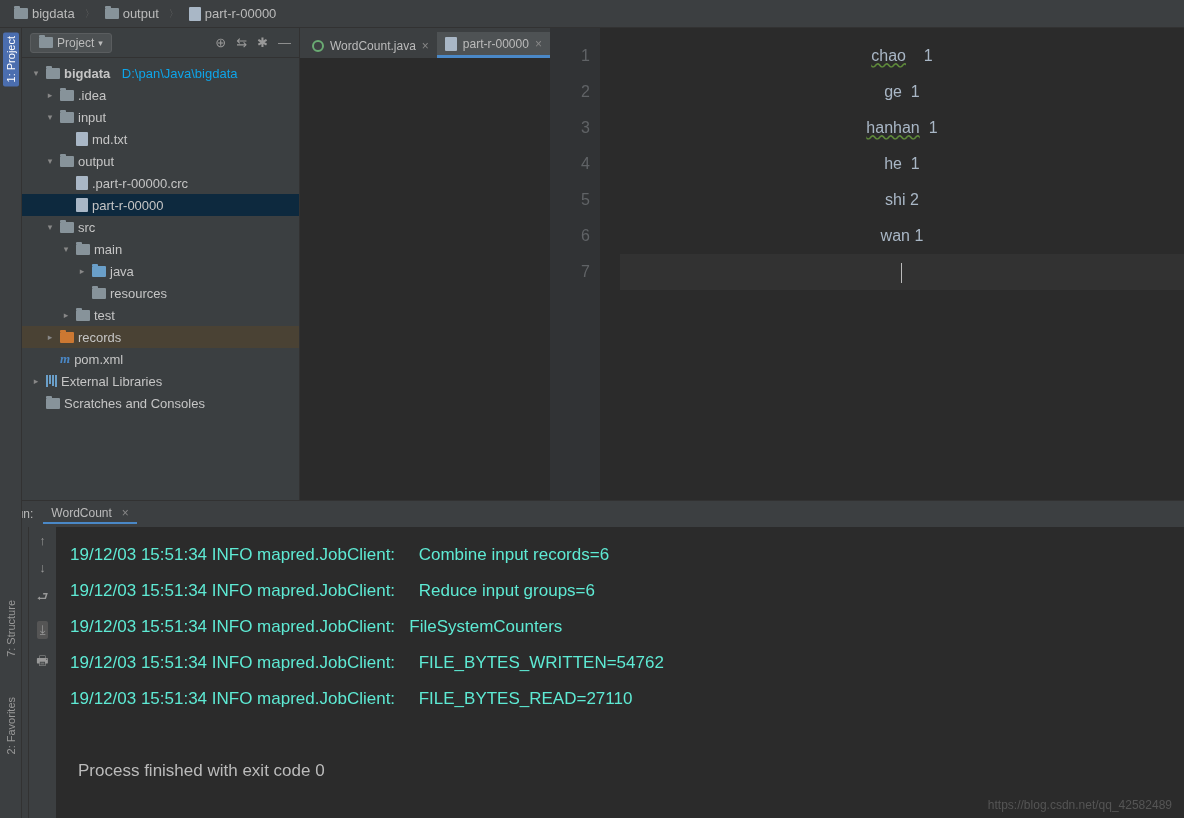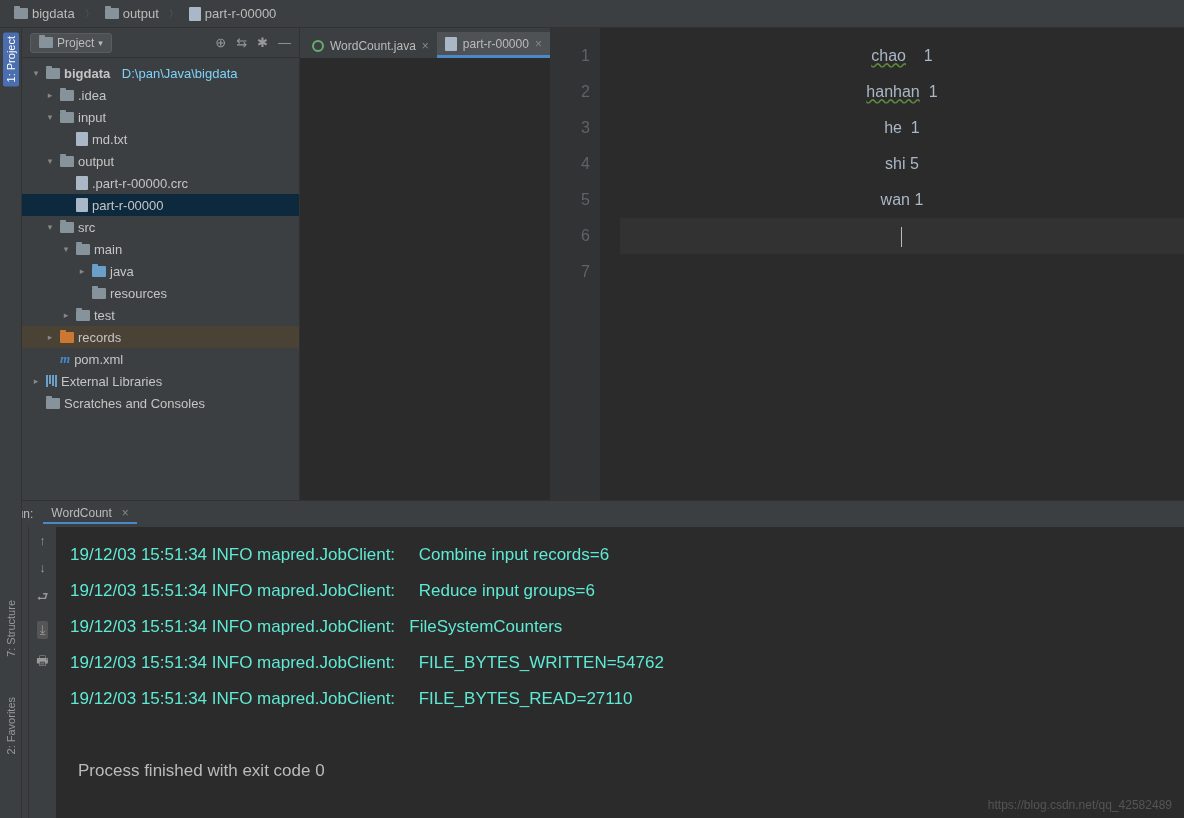--- a/index.html
+++ b/index.html
@@ -21,21 +21,21 @@
 .projectpane { width:278px; background:#3b3f41; border-right:1px solid #323232; display:flex; flex-direction:column; }
 .projhead { height:30px; display:flex; align-items:center; padding:0 8px; border-bottom:1px solid #323232; gap:6px; }
 .projhead .drop { display:flex; align-items:center; gap:4px; background:#4c5052; border:1px solid #5a5d5f; border-radius:3px; padding:2px 8px; font-size:12px; }
 .projhead .tools { margin-left:auto; display:flex; gap:10px; color:#999; font-size:13px; }
 .tree { flex:1; overflow:auto; padding:4px 0; }
 .tree .node { display:flex; align-items:center; height:22px; padding-left:8px; gap:4px; cursor:pointer; white-space:nowrap; }
 .tree .node.selected { background:#0d293e; }
 .tree .node.tgt { background:#4a4234; }
 .tree .arrow { width:12px; font-size:9px; color:#888; display:inline-block; text-align:center; }
 .tree .lbl { color:#c5c5c5; }
-.tree .lbl.dim { color:#7dd3fc; }
+.tree .lbl.dim { color:#0ea5e9; }
 .tree .indent1 { padding-left:22px; }
 .tree .indent2 { padding-left:38px; }
 .tree .indent3 { padding-left:54px; }
 .editor { flex:1; background:#2b2b2b; display:flex; flex-direction:row; }
 .tabs { height:30px; background:#3c3f41; display:flex; align-items:flex-end; padding-left:4px; }
 .tab { height:26px; padding:0 8px; display:flex; align-items:center; gap:6px; background:#3c3f41; color:#bbb; font-size:12px; border-top:1px solid transparent; cursor:pointer; }
 .tab.active { background:#4e5254; border-bottom:3px solid #4a88c7; }
 .tab .close { color:#888; font-size:12px; }
 .codearea { flex:1; display:flex; background:#2b2b2b; font-family:"JetBrains Mono","Consolas",monospace; font-size:16px; }
 .gutter { width:50px; background:#313335; color:#606366; text-align:right; padding:10px 10px 0 0; line-height:36px; }
@@ -206,23 +206,24 @@
         <div>1</div>
         <div>2</div>
         <div>3</div>
         <div>4</div>
         <div>5</div>
         <div>6</div>
         <div>7</div>
       </div>
       <div class="codelines">
         <div class="ln"><span class="squig">chao</span><span>    1</span></div>
+        <div class="ln">ge  1</div>
         <div class="ln"><span class="squig">hanhan</span><span>  1</span></div>
         <div class="ln">he  1</div>
-        <div class="ln">shi 5</div>
+        <div class="ln">shi 2</div>
         <div class="ln">wan 1</div>
         <div class="ln cur"><span class="cursor"></span></div>
       </div>
     </div>
   </div>
 </div>
 
 <div class="runpanel">
   <div class="runhead">
     <span>Run:</span>

